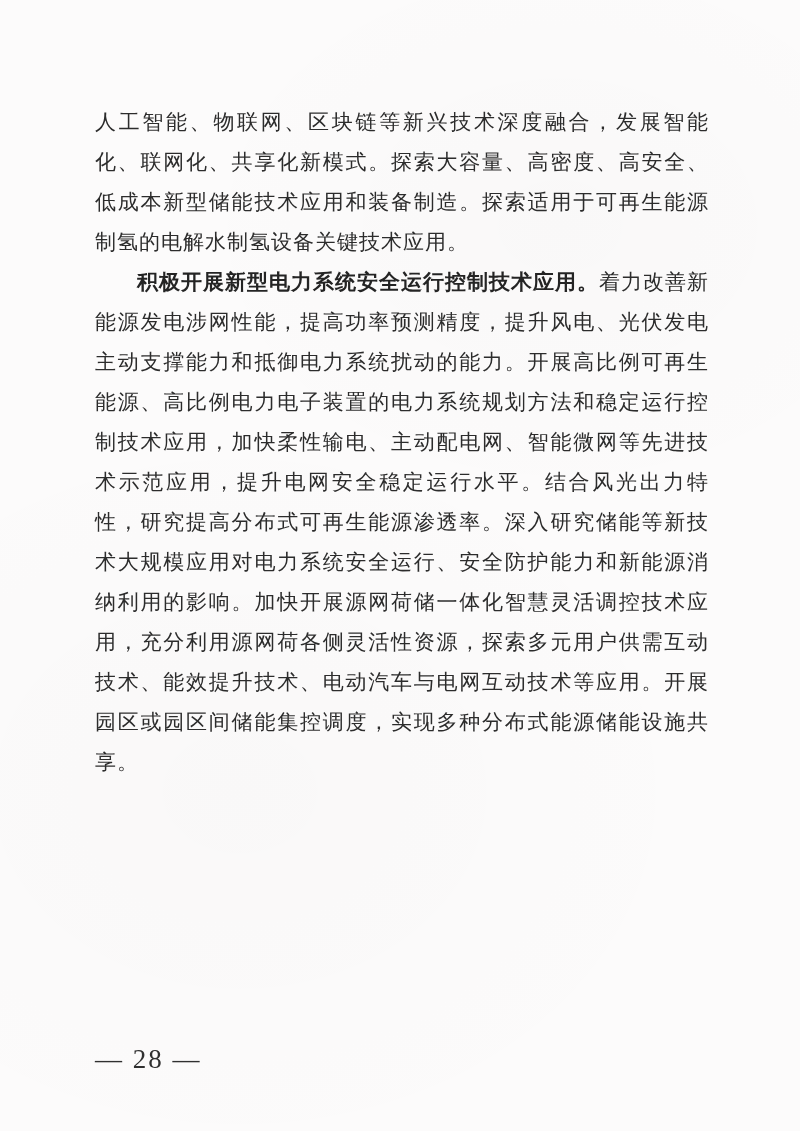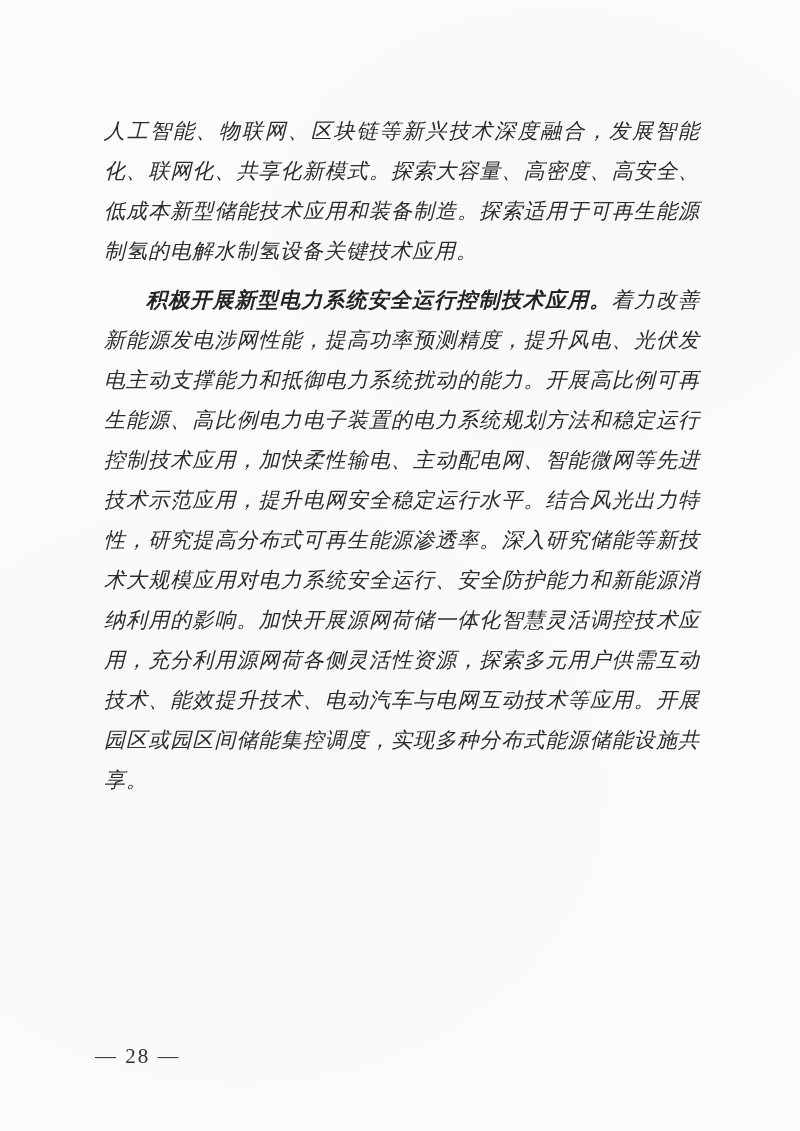--- a/index.html
+++ b/index.html
@@ -24,36 +24,35 @@
     position: absolute;
     left: 95px;
     top: 102px;
     width: 614px;
     font-size: 21px;
     line-height: 40px;
     letter-spacing: 1px;
     text-align: justify;
   }
   .para {
-    margin: 9px;
+    margin: 0;
     text-indent: 2em;
-    font-style: italic;
   }
   .para.continuation {
     text-indent: 0;
   }
   .para .lead {
     font-weight: 700;
     color: #242424;
   }
   .page-number {
     position: absolute;
     left: 95px;
     top: 1044px;
-    font-size: 21px;
+    font-size: 27px;
     letter-spacing: 2px;
     color: #303030;
   }
 </style>
 </head>
 <body>
 
 <div class="page">
   <div class="content">
     <p class="para continuation"><span class="lead"></span><span class="body-text">人工智能、物联网、区块链等新兴技术深度融合，发展智能化、联网化、共享化新模式。探索大容量、高密度、高安全、低成本新型储能技术应用和装备制造。探索适用于可再生能源制氢的电解水制氢设备关键技术应用。</span></p>

